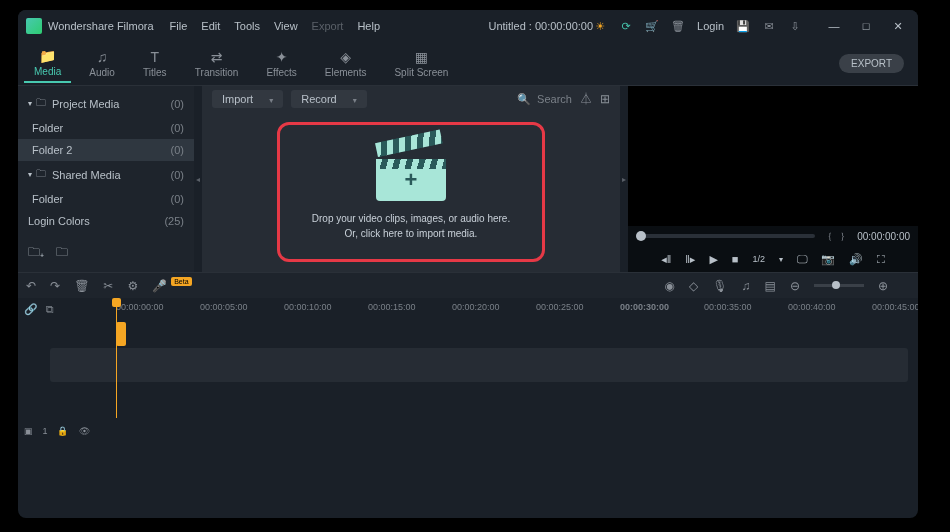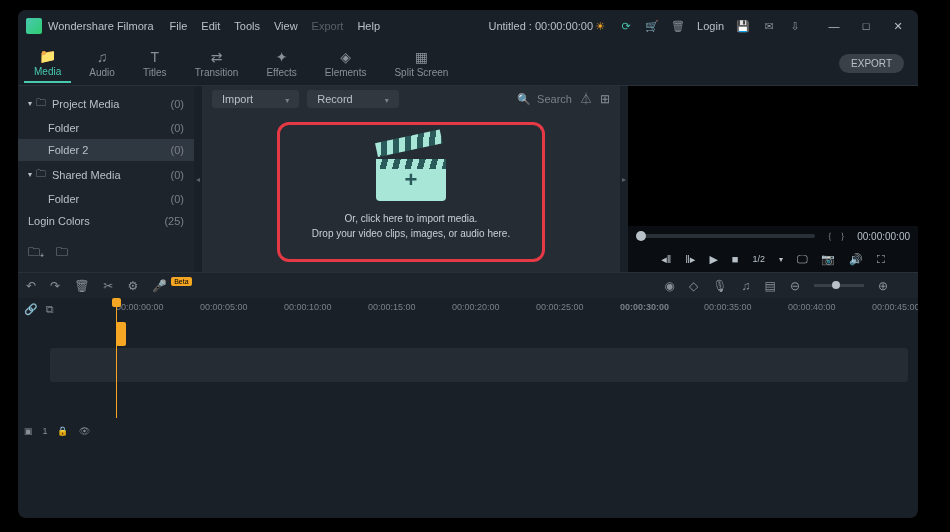--- a/index.html
+++ b/index.html
@@ -20,32 +20,32 @@
 .win-btns{display:flex;gap:8px;margin-left:8px}
 .win-btns span{width:24px;text-align:center;cursor:pointer}
 .tabbar{height:44px;display:flex;align-items:center;padding:0 6px;gap:8px;border-bottom:1px solid #2a3038}
 .tab{display:flex;flex-direction:column;align-items:center;justify-content:center;padding:4px 10px;color:#8a9098;font-size:10px;cursor:pointer;min-width:44px}
 .tab.active{color:#48c9b0;border-bottom:2px solid #48c9b0}
 .tab .ti{font-size:14px;margin-bottom:2px}
 .export-btn{margin-left:auto;margin-right:8px;background:#3a4048;color:#b8c0c8;padding:4px 12px;border-radius:12px;font-size:10px;cursor:pointer}
 .main-row{display:flex;height:186px}
 .sidebar{width:176px;background:#1e242c;color:#b8c0c8;font-size:11px;padding:4px 0;position:relative}
 .side-item{display:flex;align-items:center;padding:5px 10px;cursor:pointer}
-.side-item.indent{padding-left:30px}
+.side-item.indent{padding-left:14px}
 .side-item.sel{background:#2f3740}
 .side-item .arrow{margin-right:4px;font-size:8px}
 .side-item .fico{margin-right:6px;font-size:10px}
 .side-item .label{flex:1}
 .side-item .count{color:#7a8088}
 .side-bottom{position:absolute;bottom:0;left:0;right:0;padding:8px 10px;display:flex;gap:12px}
 .side-bottom span{cursor:pointer;font-size:12px}
 .collapse-handle{width:8px;display:flex;align-items:center;justify-content:center;color:#5a6068;font-size:8px;cursor:pointer;background:#1a2028}
 .media-panel{flex:1;background:#262c34;display:flex;flex-direction:column}
 .media-toolbar{height:26px;display:flex;align-items:center;gap:8px;padding:0 10px;color:#b8c0c8;font-size:11px}
-.dd{background:#323840;padding:3px 10px;border-radius:3px;display:flex;align-items:flex-end;gap:32px;cursor:pointer}
+.dd{background:#323840;padding:3px 10px;border-radius:3px;display:flex;align-items:flex-end;gap:16px;cursor:pointer}
 .dd .chev{font-size:8px;color:#7a8088}
 .search{display:flex;align-items:center;gap:6px;color:#7a8088}
 .tb-ico{cursor:pointer;color:#8a9098;font-size:12px}
 .dropzone{flex:1;display:flex;align-items:center;justify-content:center}
 .dz-inner{border:3px solid #e63946;border-radius:12px;padding:18px 32px;display:flex;flex-direction:column;align-items:center}
 .clap{position:relative;width:70px;height:58px;margin-bottom:10px}
 .clap-top{position:absolute;top:0;left:2px;width:66px;height:14px;background:#2a5a5a;transform:rotate(-12deg);transform-origin:left bottom}
 .clap-top::before{content:"";position:absolute;inset:0;background:repeating-linear-gradient(105deg,#a8e6d8 0 6px,#2a5a5a 6px 12px)}
 .clap-body{position:absolute;bottom:0;width:70px;height:42px;background:#a8e6d8;border-radius:0 0 4px 4px}
 .clap-body::before{content:"";position:absolute;top:0;left:0;right:0;height:10px;background:repeating-linear-gradient(105deg,#a8e6d8 0 6px,#2a5a5a 6px 12px)}
@@ -203,22 +203,22 @@
       </div>
       <div class="dropzone">
         <div class="dz-inner">
           <div class="clap">
             <div class="clap-top"></div>
             <div class="clap-body">
                 <div class="clap-plus">+</div>
               </div>
           </div>
           <div class="dz-text">
+            <div>Drop your video clips, images, or audio here.</div>
             <div>Or, click here to import media.</div>
-            <div>Drop your video clips, images, or audio here.</div>
           </div>
         </div>
       </div>
     </div>
     <div class="collapse-handle">▸</div>
     <div class="preview">
       <div class="preview-screen"></div>
       <div class="progress-row">
         <div class="progress-bar">
             <div class="dot"></div>

